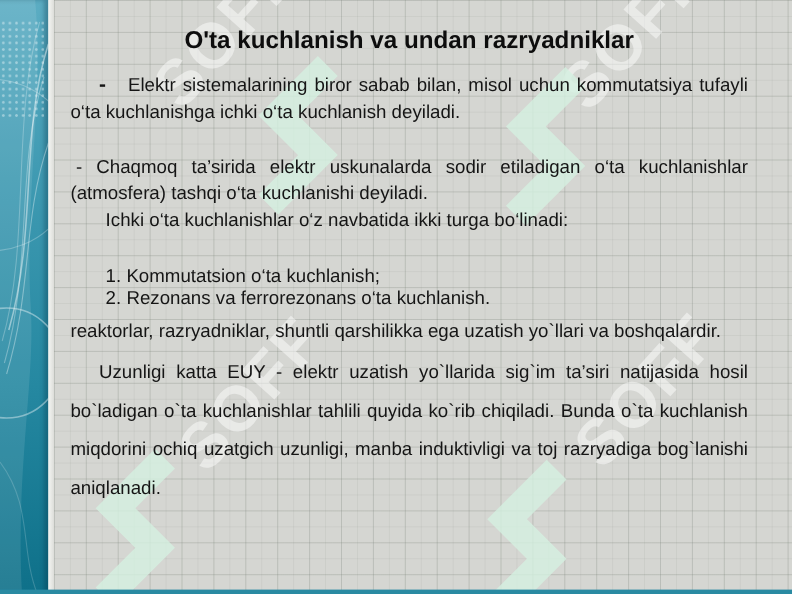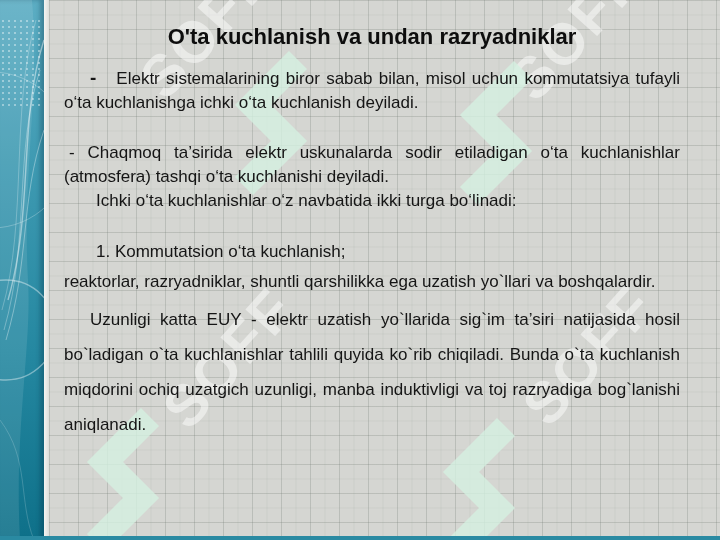--- a/index.html
+++ b/index.html
@@ -113,20 +113,21 @@
     <h1 class="slide-title">O'ta kuchlanish va undan razryadniklar</h1>
 
     <p class="p1 justify"><span class="dash">-</span><span>Elektr sistemalarining biror sabab bilan, misol uchun kommutatsiya tufayli o‘ta kuchlanishga ichki o‘ta kuchlanish deyiladi.</span></p>
 
     <p class="p2 justify">- Chaqmoq ta’sirida elektr uskunalarda sodir etiladigan o‘ta kuchlanishlar (atmosfera) tashqi o‘ta kuchlanishi deyiladi.</p>
 
     <p class="p3">Ichki o‘ta kuchlanishlar o‘z navbatida ikki turga bo‘linadi:</p>
 
     <div class="vlist">
       <p>1. Kommutatsion o‘ta kuchlanish;</p>
+      <p>2. Rezonans va ferrorezonans o‘ta kuchlanish.</p>
     </div>
 
 
     <p class="p5">reaktorlar, razryadniklar, shuntli qarshilikka ega uzatish yo`llari va boshqalardir.</p>
 
     <p class="p6 justify">Uzunligi katta EUY - elektr uzatish yo`llarida sig`im ta’siri natijasida hosil bo`ladigan o`ta kuchlanishlar tahlili quyida ko`rib chiqiladi. Bunda o`ta kuchlanish miqdorini ochiq uzatgich uzunligi, manba induktivligi va toj razryadiga bog`lanishi aniqlanadi.</p>
   </div>
 
   <div class="bottom-bar"></div>
 </div>

